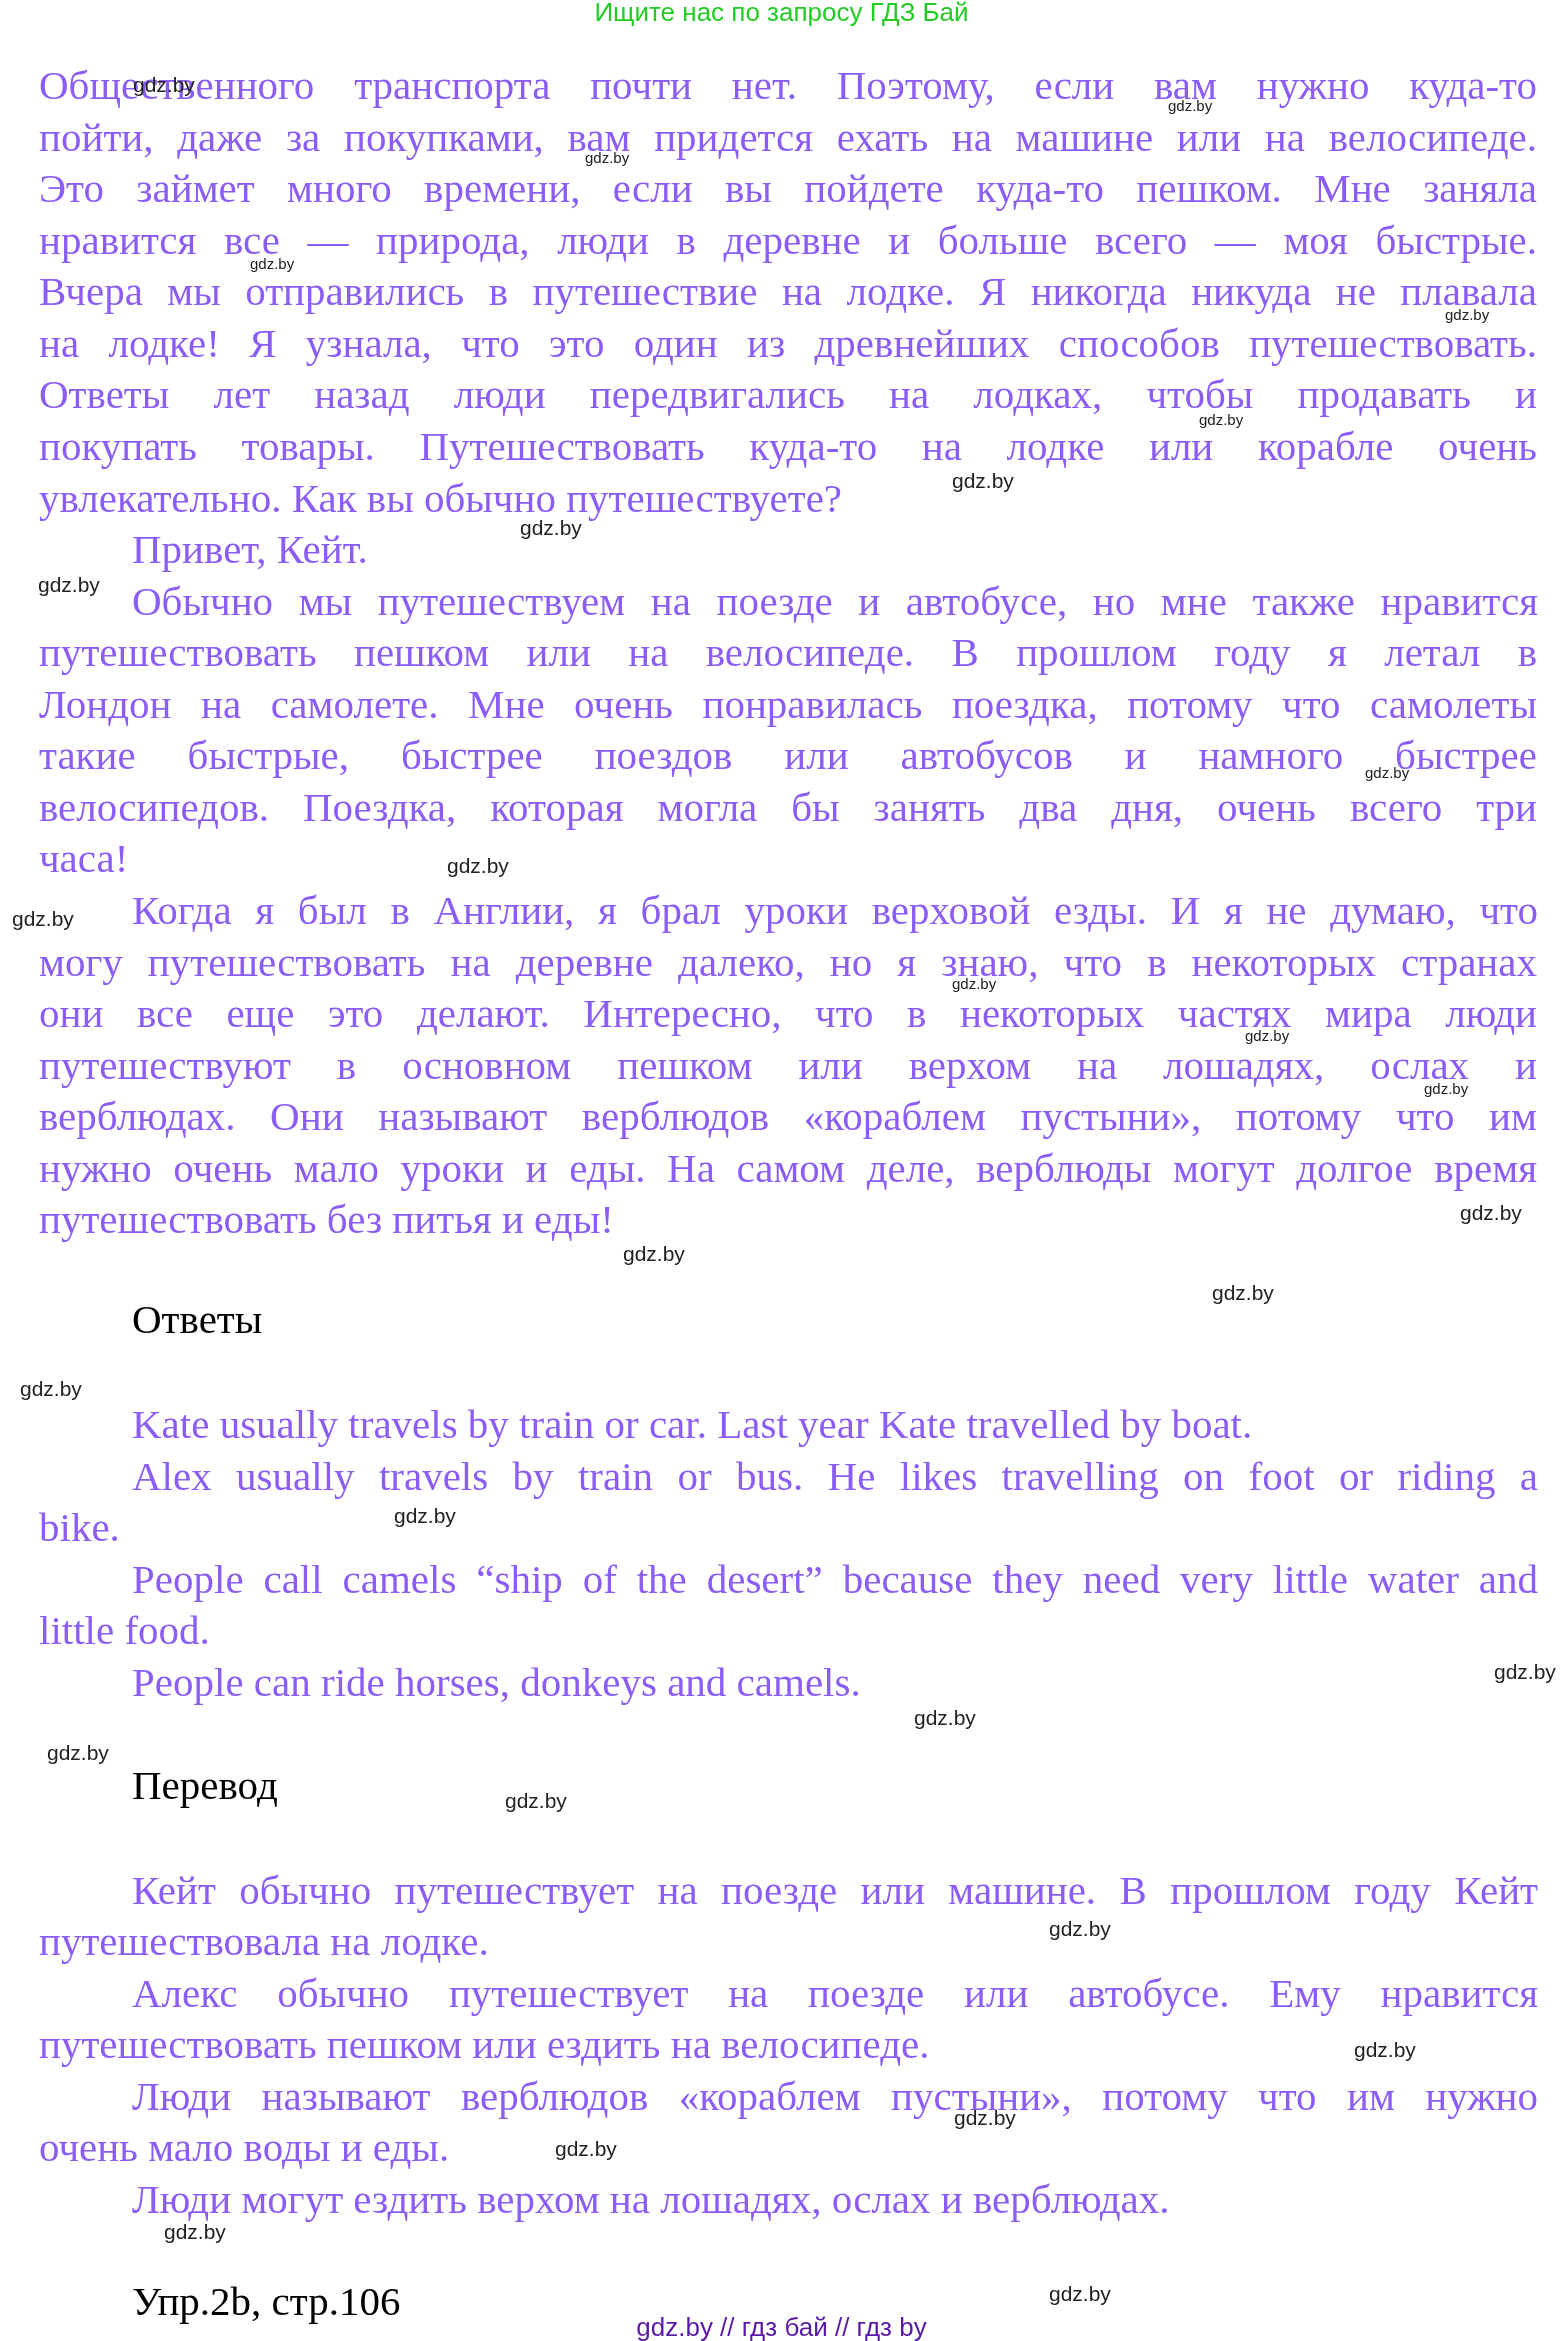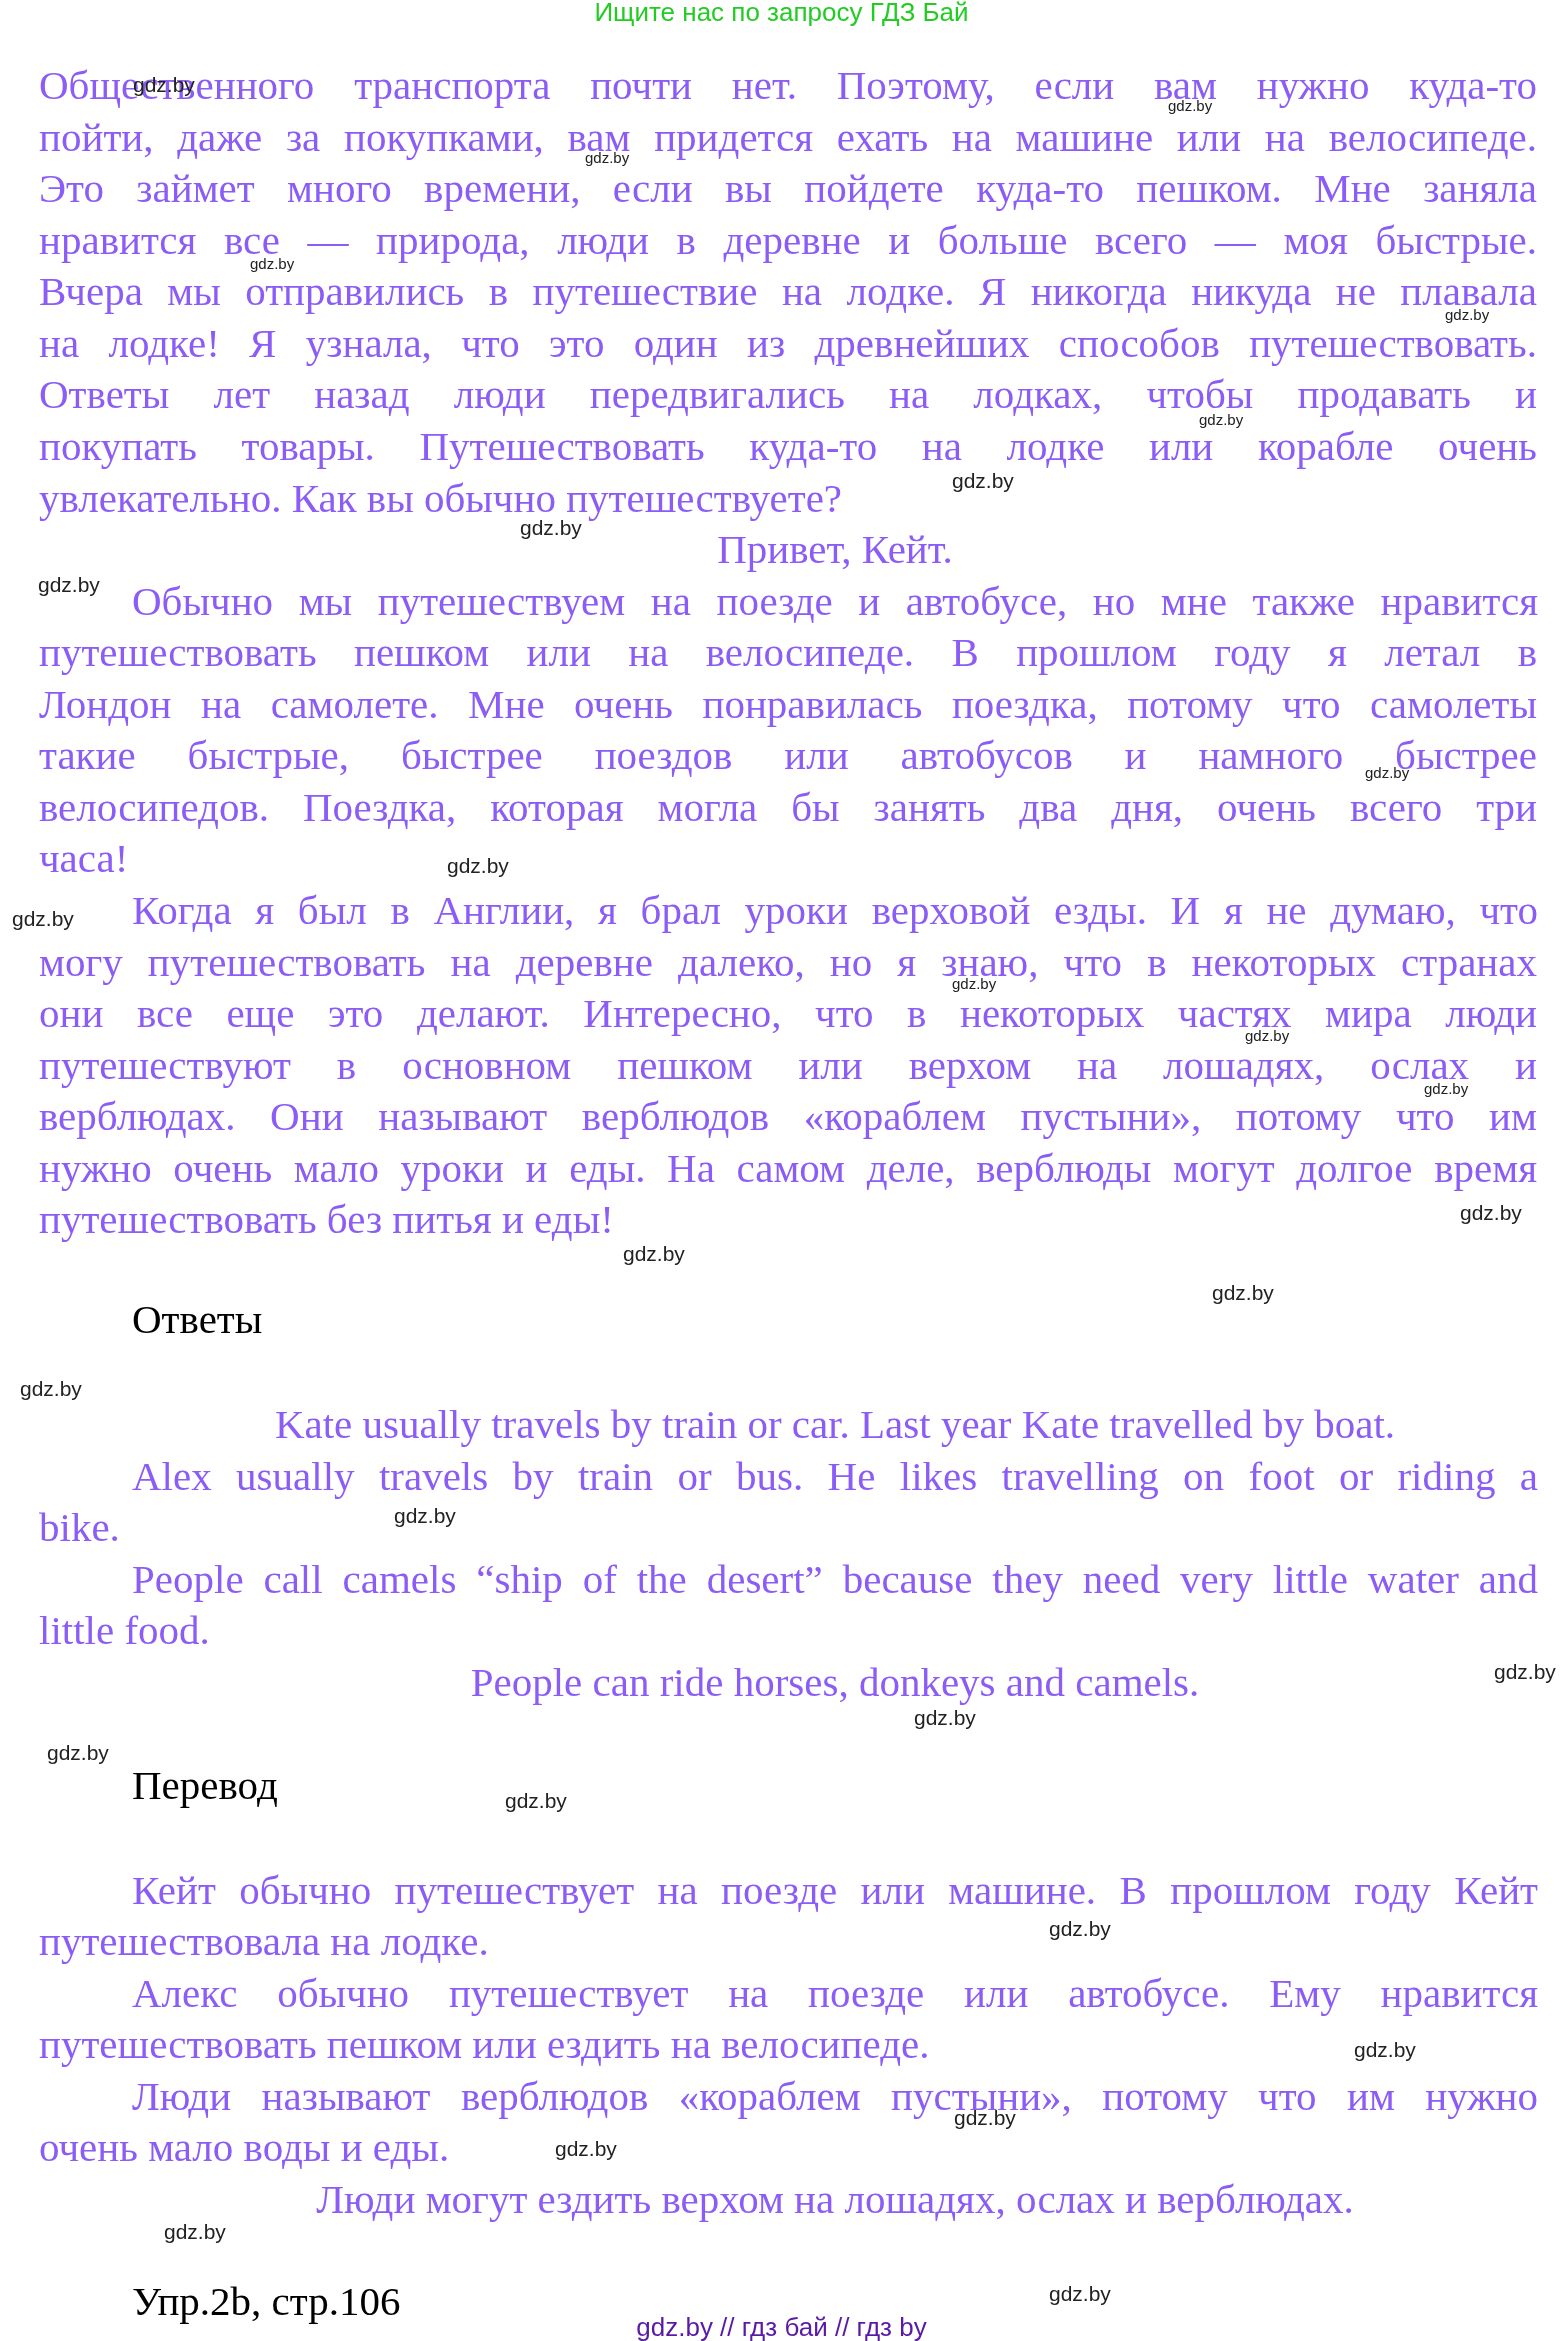--- a/index.html
+++ b/index.html
@@ -2,21 +2,21 @@
 <html style="font-size:12px"><head>
 <meta charset="utf-8">
 <style>
   html, body { margin:0; padding:0; background:#ffffff; }
   body { width:1563px; height:2342px; position:relative; overflow:hidden; }
   .top-banner { position:absolute; top:0; left:0; width:1563px; text-align:center; top:-3px;
     font-family:"Liberation Sans", sans-serif; font-size:26px; color:#22cc22; }
   .line { position:absolute; left:39px; width:1498px; font-family:"Liberation Serif", serif;
     font-size:41px; line-height:52px; color:#8b5cf6; white-space:nowrap; }
   .line.j { text-align:justify; text-align-last:justify; white-space:normal; }
-  .line.ind { left:132px; width:1406px;text-align:center; }
+  .line.ind { left:132px; width:1406px; }
   .heading { position:absolute; left:132px; font-family:"Liberation Serif", serif; font-weight:normal;
     font-size:41px; color:#000; line-height:52px; }
   .wm { position:absolute; font-family:"Liberation Sans", sans-serif; font-size:21px; color:#222; }
   .wm.s { font-size:15px; }
   .footer { position:absolute; top:2312px; left:0; width:1563px; text-align:center;
     font-family:"Liberation Sans", sans-serif; font-size:26px; color:#5a1aa8; }
 </style>
 </head>
 <body>
 

